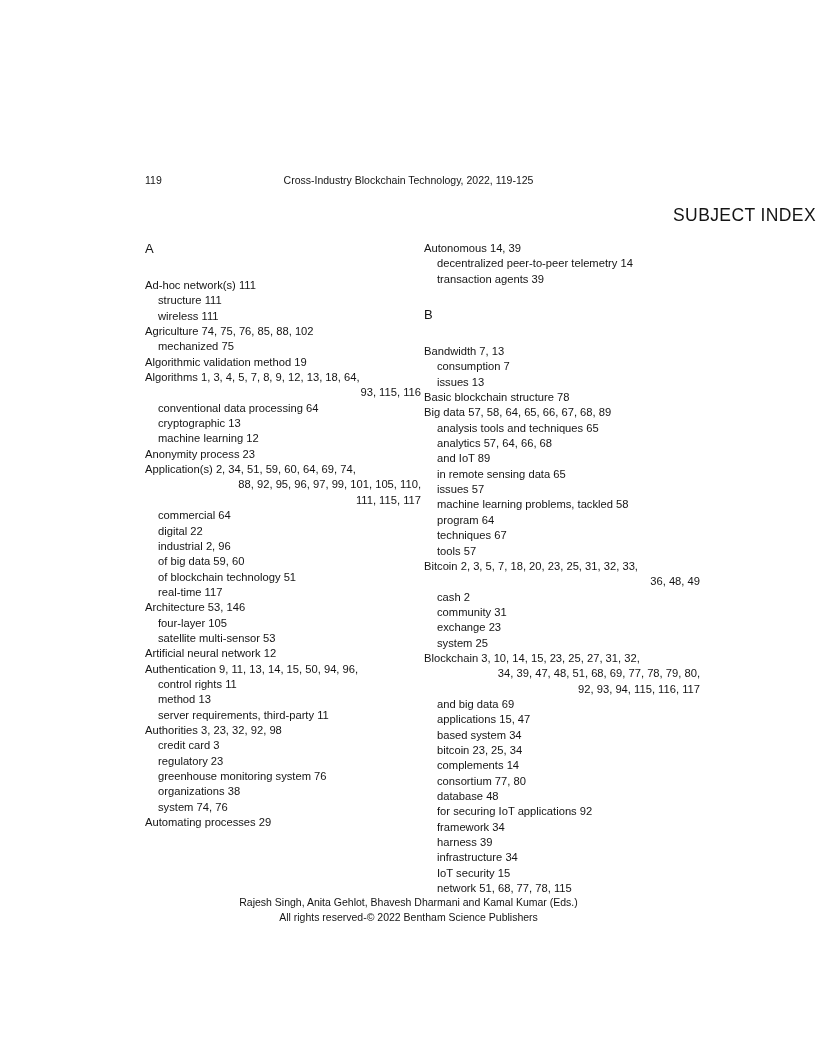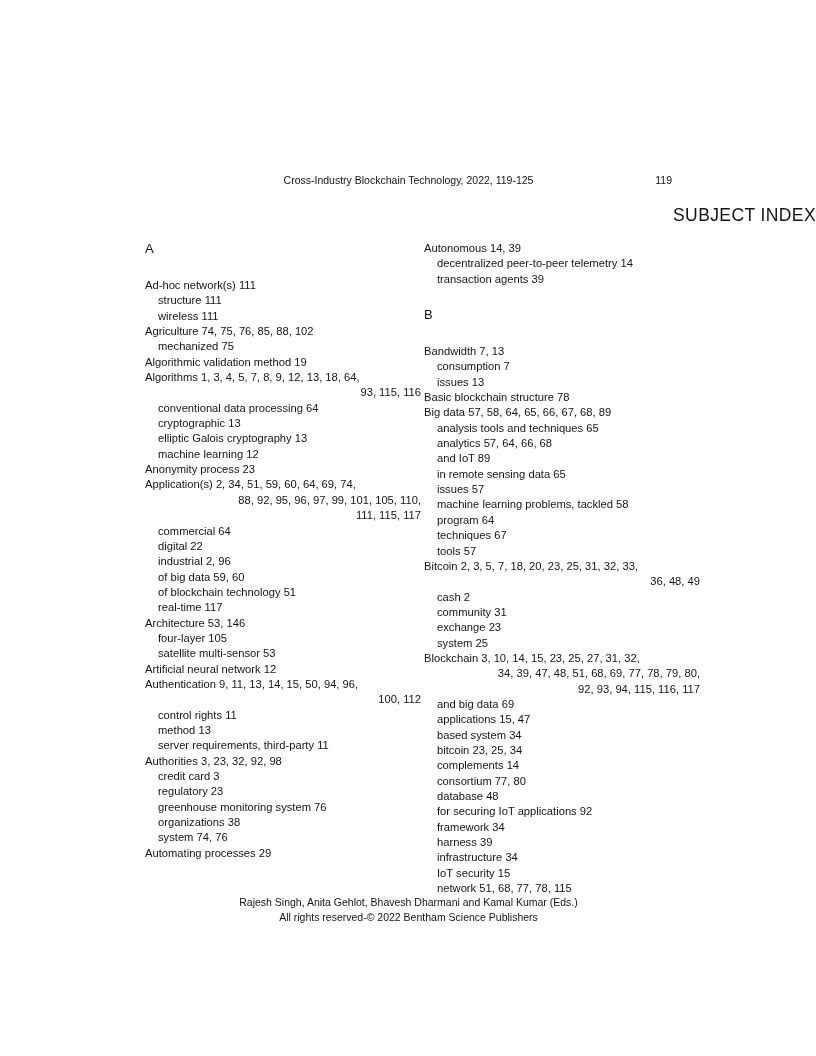--- a/index.html
+++ b/index.html
@@ -31,21 +31,20 @@
     text-align: center;
     white-space: nowrap;
   }
   .page-number {
     position: absolute;
     top: 130px;
     left: 145px;
     width: 527px;
     font-size: 10.5px;
     line-height: 13px;
-    text-align: right;
   }
   .doc-title {
     position: absolute;
     top: 161px;
     left: 0;
     width: 816px;
     text-align: right;
     font-size: 17.5px;
     font-weight: 400;
     letter-spacing: 0.4px;
@@ -98,38 +97,36 @@
       <div class="entry i0">Ad-hoc network(s) 111</div>
       <div class="entry i1">structure 111</div>
       <div class="entry i1">wireless 111</div>
       <div class="entry i0">Agriculture 74, 75, 76, 85, 88, 102</div>
       <div class="entry i1">mechanized 75</div>
       <div class="entry i0">Algorithmic validation method 19</div>
       <div class="entry i0">Algorithms 1, 3, 4, 5, 7, 8, 9, 12, 13, 18, 64,</div>
       <div class="entry i2">93, 115, 116</div>
       <div class="entry i1">conventional data processing 64</div>
       <div class="entry i1">cryptographic 13</div>
-      <div class="entry i1">elliptic Galois cryptography 13</div>
       <div class="entry i1">machine learning 12</div>
       <div class="entry i0">Anonymity process 23</div>
       <div class="entry i0">Application(s) 2, 34, 51, 59, 60, 64, 69, 74,</div>
       <div class="entry i2">88, 92, 95, 96, 97, 99, 101, 105, 110,</div>
       <div class="entry i2">111, 115, 117</div>
       <div class="entry i1">commercial 64</div>
       <div class="entry i1">digital 22</div>
       <div class="entry i1">industrial 2, 96</div>
       <div class="entry i1">of big data 59, 60</div>
       <div class="entry i1">of blockchain technology 51</div>
       <div class="entry i1">real-time 117</div>
       <div class="entry i0">Architecture 53, 146</div>
       <div class="entry i1">four-layer 105</div>
       <div class="entry i1">satellite multi-sensor 53</div>
       <div class="entry i0">Artificial neural network 12</div>
       <div class="entry i0">Authentication 9, 11, 13, 14, 15, 50, 94, 96,</div>
-      <div class="entry i2">100, 112</div>
       <div class="entry i1">control rights 11</div>
       <div class="entry i1">method 13</div>
       <div class="entry i1">server requirements, third-party 11</div>
       <div class="entry i0">Authorities 3, 23, 32, 92, 98</div>
       <div class="entry i1">credit card 3</div>
       <div class="entry i1">regulatory 23</div>
       <div class="entry i1">greenhouse monitoring system 76</div>
       <div class="entry i1">organizations 38</div>
       <div class="entry i1">system 74, 76</div>
       <div class="entry i0">Automating processes 29</div>

